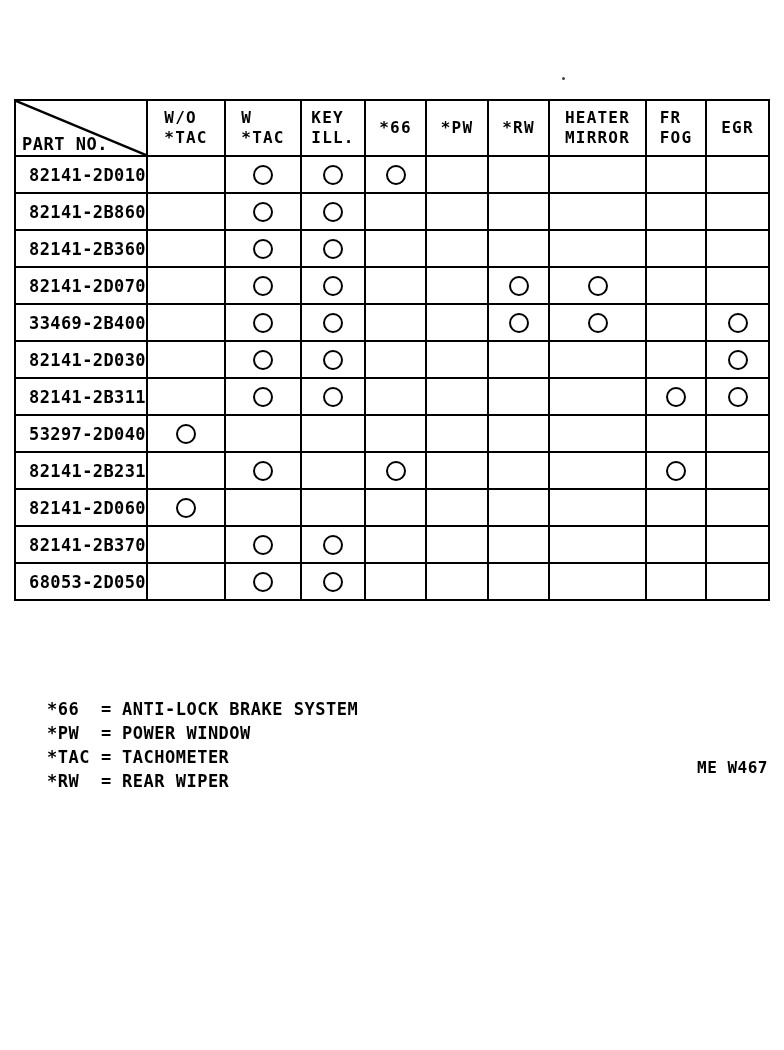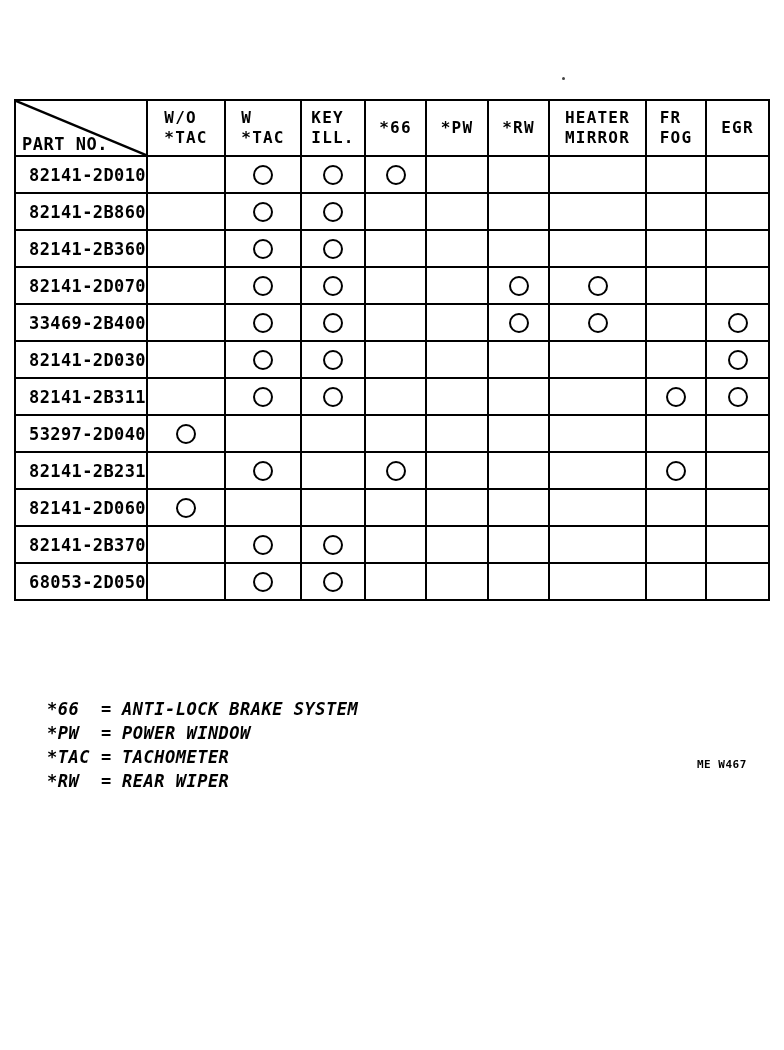--- a/index.html
+++ b/index.html
@@ -37,27 +37,27 @@
   td.mark{text-align:center;vertical-align:middle;}
   td.mark.marked::after{
     content:"";display:inline-block;width:16px;height:16px;
     border:2.5px solid #000;border-radius:50%;vertical-align:middle;
   }
   
   .legend{
     position:absolute;left:47px;top:697px;
     font-size:17px;font-weight:bold;line-height:24px;letter-spacing:0.5px;
   }
-  .legend-line{white-space:nowrap;font-style:italic;}
+  .legend-line{white-space:nowrap;}
   .legend-sym{display:inline-block;width:54px;}
   .legend-eq{display:inline-block;width:21px;}
   
   .figure-code{
     position:absolute;left:697px;top:758px;
-    font-size:11px;font-weight:bold;letter-spacing:0.5px;white-space:pre;
+    font-size:16px;font-weight:bold;letter-spacing:0.5px;white-space:pre;
   }
   
   .speck{position:absolute;left:562px;top:77px;width:3px;height:3px;background:#444;border-radius:50%;}
 </style>
 </head>
 <body>
 
 <div class="page">
 
   <div class="speck"></div>

